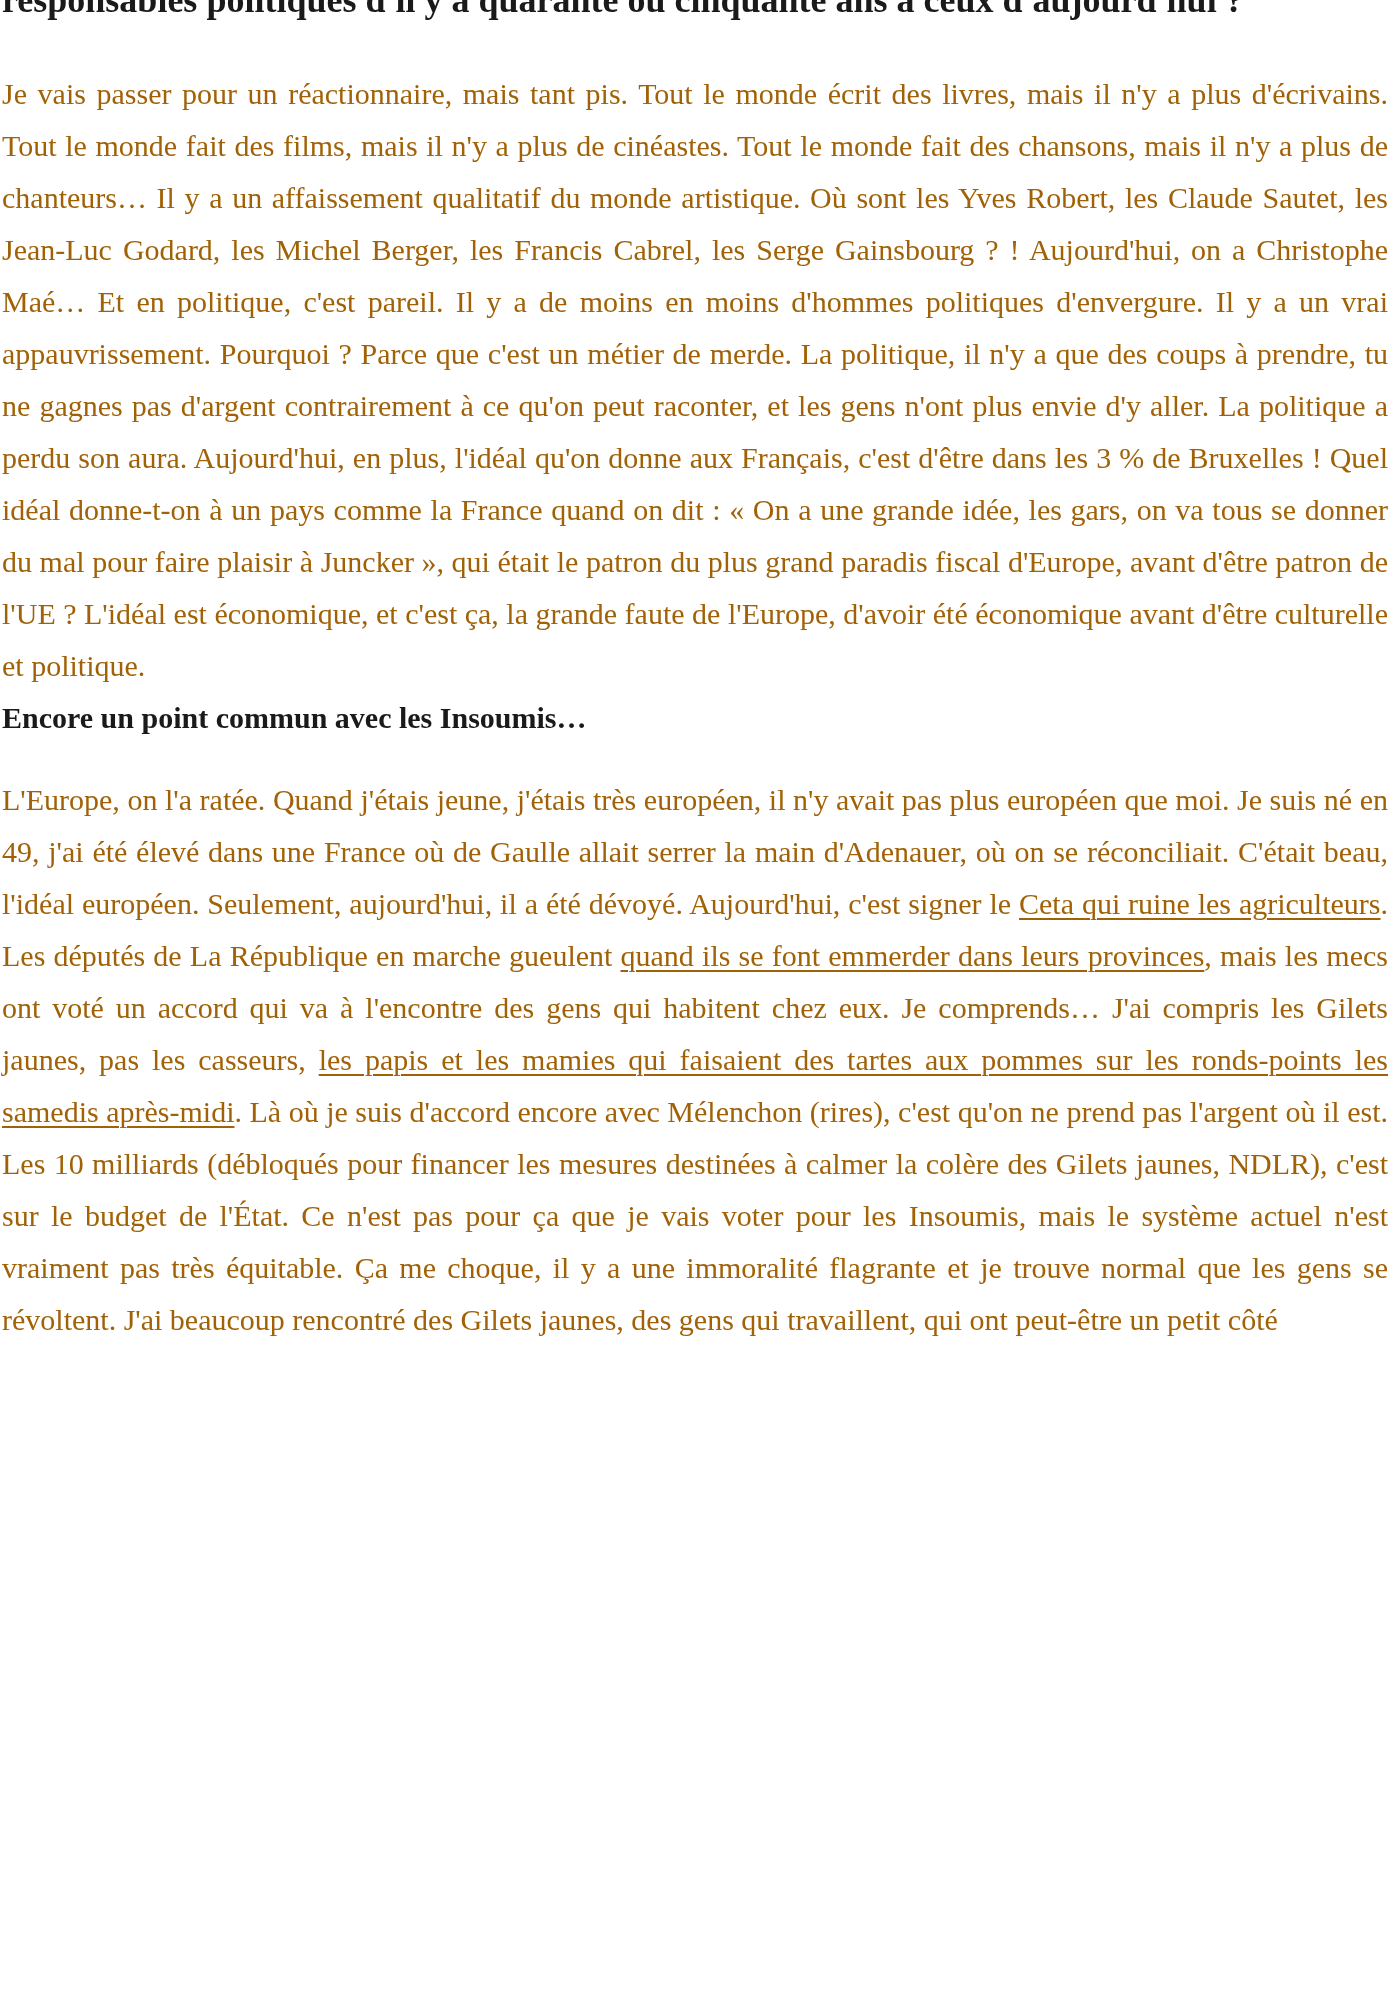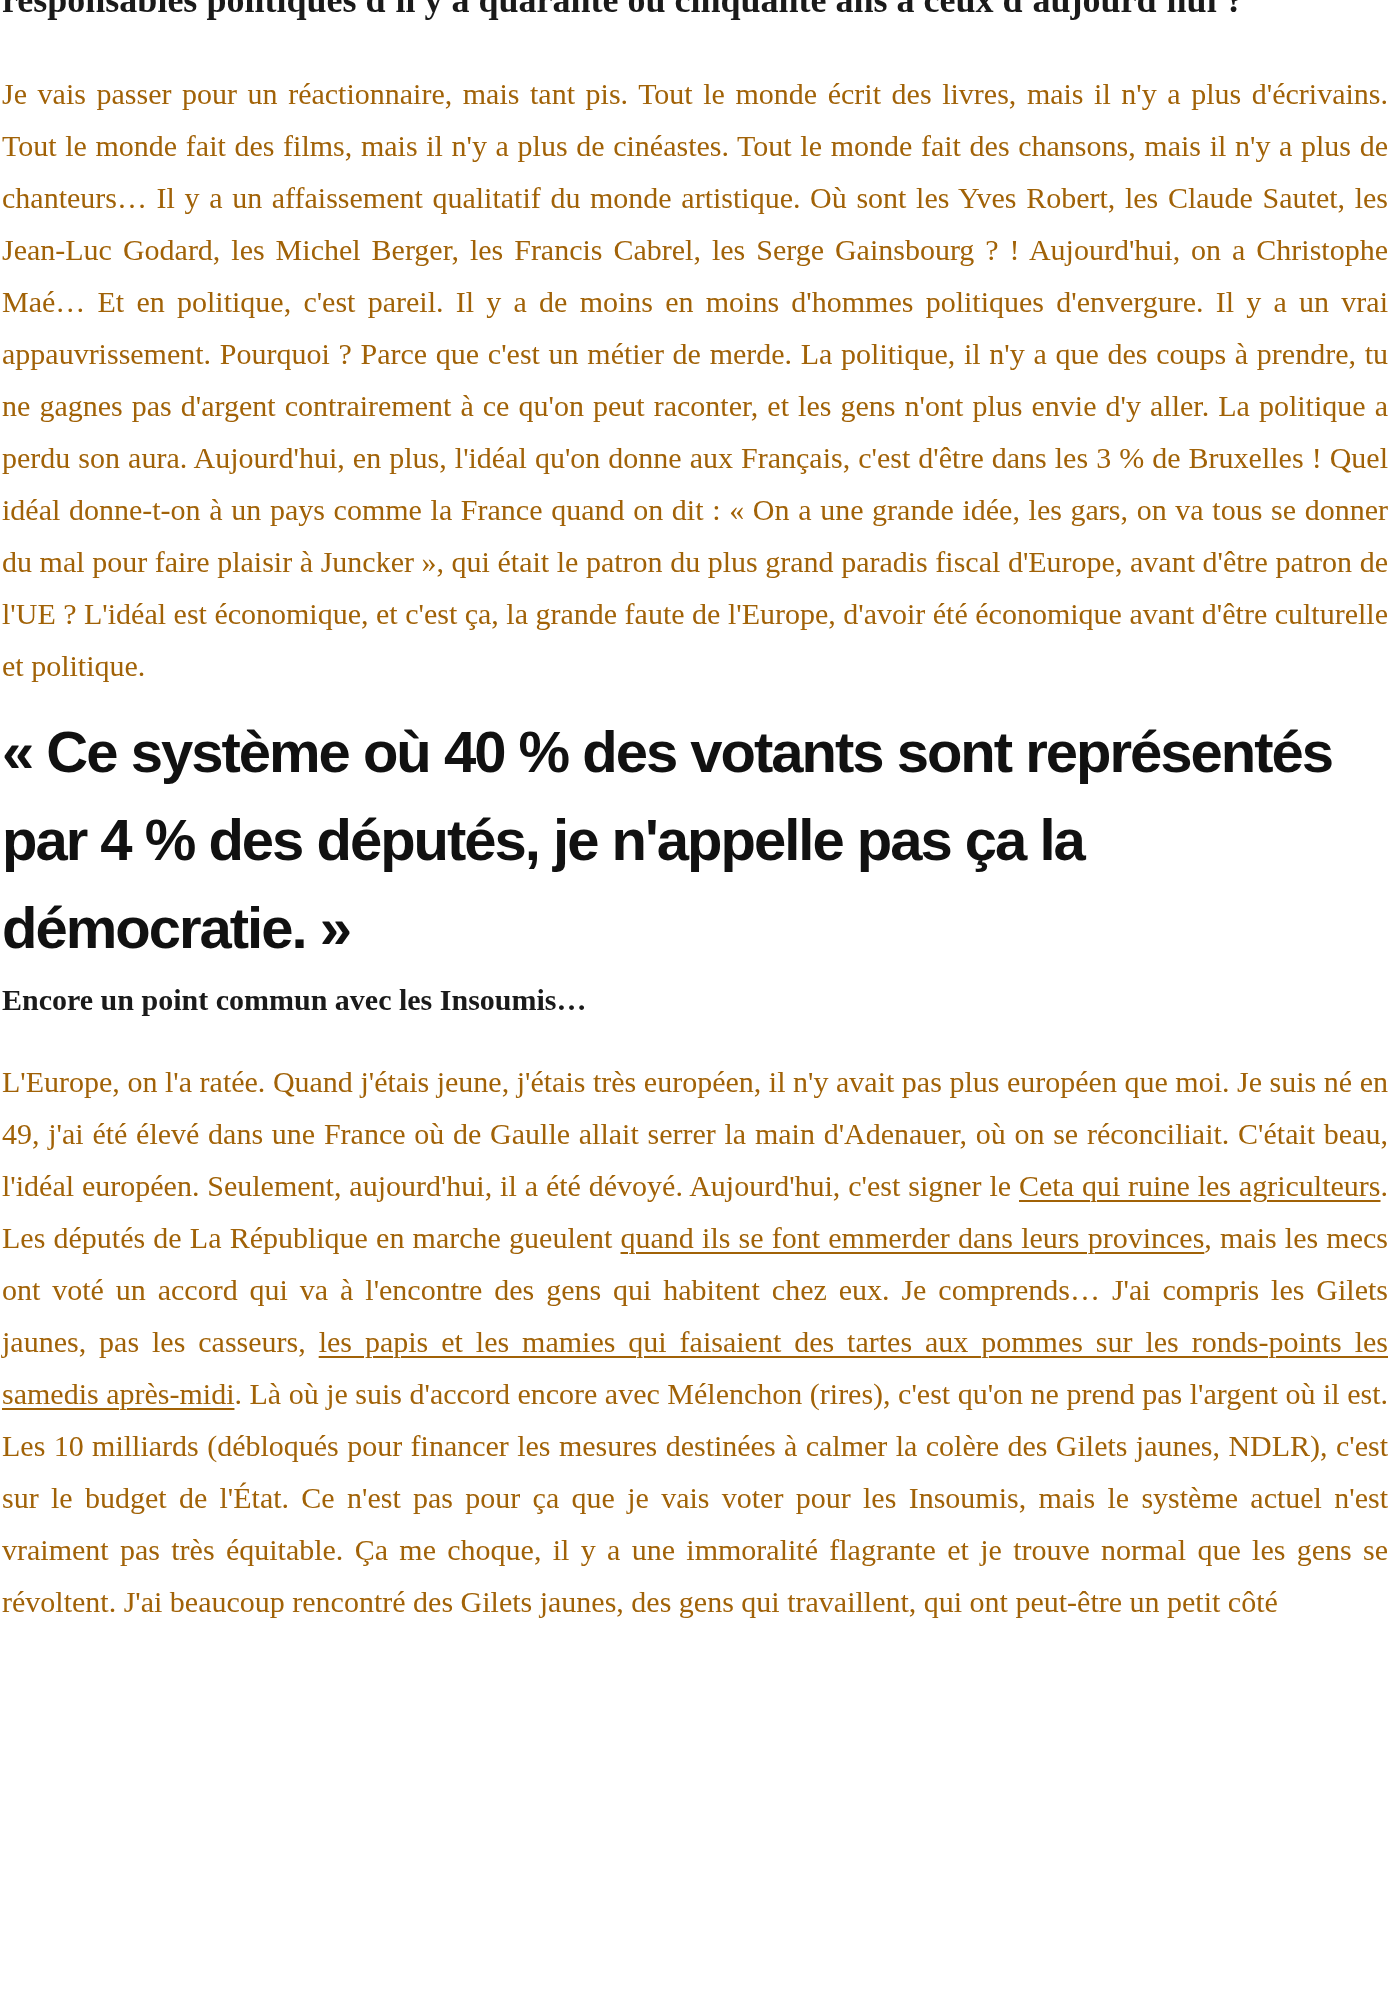--- a/index.html
+++ b/index.html
@@ -63,19 +63,18 @@
 </style>
 </head>
 <body>
 
 <div class="page">
 
   <h2 class="question question-top">responsables politiques d'il y a quarante ou cinquante ans à ceux d'aujourd'hui ?</h2>
 
   <p class="body-text">Je vais passer pour un réactionnaire, mais tant pis. Tout le monde écrit des livres, mais il n'y a plus d'écrivains. Tout le monde fait des films, mais il n'y a plus de cinéastes. Tout le monde fait des chansons, mais il n'y a plus de chanteurs… Il y a un affaissement qualitatif du monde artistique. Où sont les Yves Robert, les Claude Sautet, les Jean-Luc Godard, les Michel Berger, les Francis Cabrel, les Serge Gainsbourg ? ! Aujourd'hui, on a Christophe Maé… Et en politique, c'est pareil. Il y a de moins en moins d'hommes politiques d'envergure. Il y a un vrai appauvrissement. Pourquoi ? Parce que c'est un métier de merde. La politique, il n'y a que des coups à prendre, tu ne gagnes pas d'argent contrairement à ce qu'on peut raconter, et les gens n'ont plus envie d'y aller. La politique a perdu son aura. Aujourd'hui, en plus, l'idéal qu'on donne aux Français, c'est d'être dans les 3 % de Bruxelles ! Quel idéal donne-t-on à un pays comme la France quand on dit : « On a une grande idée, les gars, on va tous se donner du mal pour faire plaisir à Juncker », qui était le patron du plus grand paradis fiscal d'Europe, avant d'être patron de l'UE ? L'idéal est économique, et c'est ça, la grande faute de l'Europe, d'avoir été économique avant d'être culturelle et politique.</p>
 
-  <div class="pull-quote">« Ce système où 40 % des votants sont représentés par 4 % des députés, je n'appelle pas ça la démocratie. »</div>
 
   <h2 class="question question-inline">Encore un point commun avec les Insoumis…</h2>
 
   <p class="body-text para-2"><span>L'Europe, on l'a ratée. Quand j'étais jeune, j'étais très européen, il n'y avait pas plus européen que moi. Je suis né en 49, j'ai été élevé dans une France où de Gaulle allait serrer la main d'Adenauer, où on se réconciliait. C'était beau, l'idéal européen. Seulement, aujourd'hui, il a été dévoyé. Aujourd'hui, c'est signer le </span><a href="#" class="inline-link">Ceta qui ruine les agriculteurs</a><span>. Les députés de La République en marche gueulent </span><a href="#" class="inline-link">quand ils se font emmerder dans leurs provinces</a><span>, mais les mecs ont voté un accord qui va à l'encontre des gens qui habitent chez eux. Je comprends… J'ai compris les Gilets jaunes, pas les casseurs, </span><a href="#" class="inline-link">les papis et les mamies qui faisaient des tartes aux pommes sur les ronds-points les samedis après-midi</a><span>. Là où je suis d'accord encore avec Mélenchon (rires), c'est qu'on ne prend pas l'argent où il est. Les 10 milliards (débloqués pour financer les mesures destinées à calmer la colère des Gilets jaunes, NDLR), c'est sur le budget de l'État. Ce n'est pas pour ça que je vais voter pour les Insoumis, mais le système actuel n'est vraiment pas très équitable. Ça me choque, il y a une immoralité flagrante et je trouve normal que les gens se révoltent. J'ai beaucoup rencontré des Gilets jaunes, des gens qui travaillent, qui ont peut-être un petit côté</span></p>
 
 </div>
 
 </body></html>

